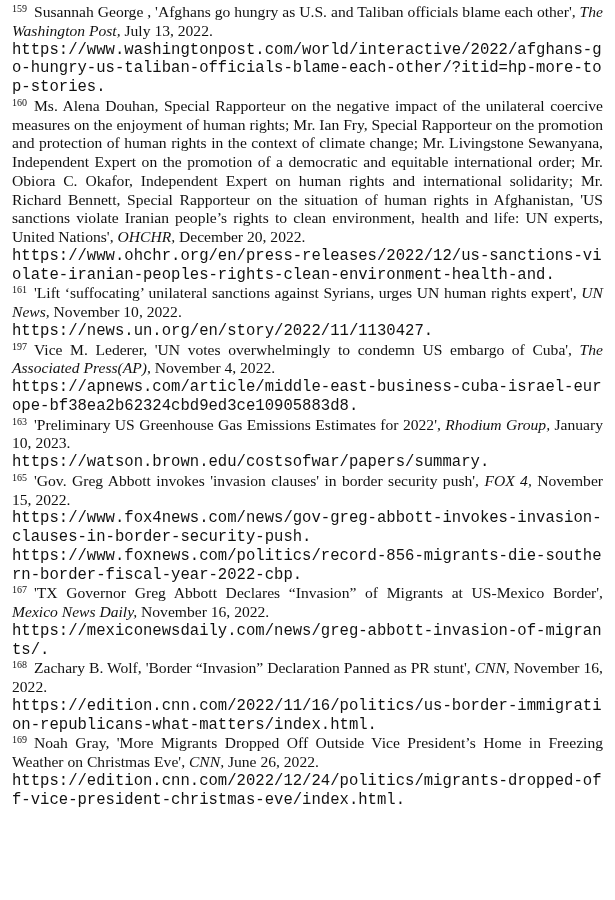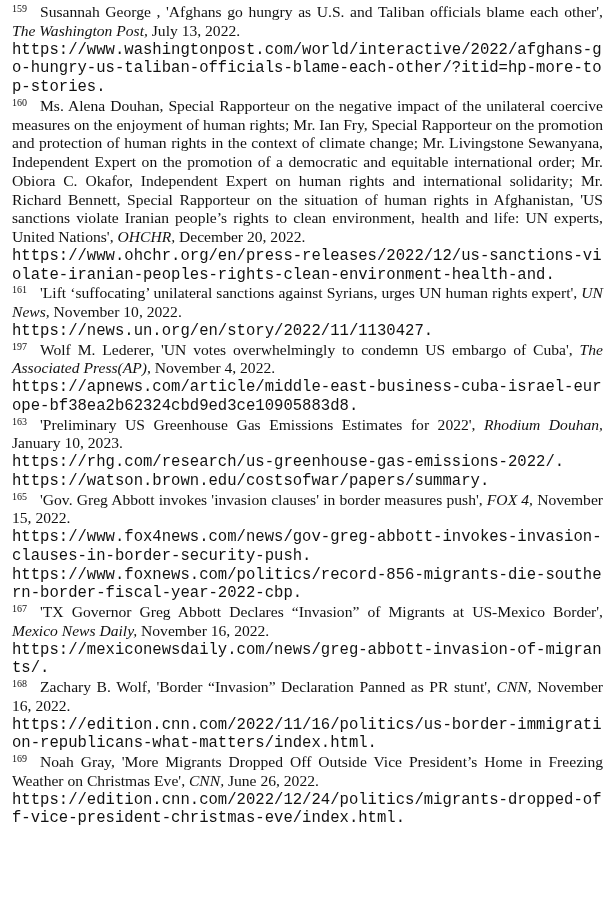--- a/index.html
+++ b/index.html
@@ -31,21 +31,21 @@
   .url {
     text-align: justify;
     word-break: break-all;
     font-family: Liberation Mono, monospace;
   }
   sup.fn-num {
     font-size: 10px;
     line-height: 0;
     position: relative;
     top: -5px;
-    margin-right: 13px;
+    margin-right: 7px;
     vertical-align: baseline;
   }
   .it {
     font-style: italic;
   }
 </style>
 </head>
 <body>
 
 <div class="page">
@@ -59,35 +59,34 @@
     <p class="citation"><sup class="fn-num">160</sup><span class="runs"><span>Ms. Alena Douhan, Special Rapporteur on the negative impact of the unilateral coercive measures on the enjoyment of human rights; Mr. Ian Fry, Special Rapporteur on the promotion and protection of human rights in the context of climate change; Mr. Livingstone Sewanyana, Independent Expert on the promotion of a democratic and equitable international order; Mr. Obiora C. Okafor, Independent Expert on human rights and international solidarity; Mr. Richard Bennett, Special Rapporteur on the situation of human rights in Afghanistan, 'US sanctions violate Iranian people’s rights to clean environment, health and life: UN experts, United Nations', </span><span class="it">OHCHR,</span><span> December 20, 2022.</span></span></p>
     <p class="url">https://www.ohchr.org/en/press-releases/2022/12/us-sanctions-violate-iranian-peoples-rights-clean-environment-health-and.</p>
   </div>
 
   <div class="footnote">
     <p class="citation"><sup class="fn-num">161</sup><span class="runs"><span>'Lift ‘suffocating’ unilateral sanctions against Syrians, urges UN human rights expert', </span><span class="it">UN News,</span><span> November 10, 2022.</span></span></p>
     <p class="url">https://news.un.org/en/story/2022/11/1130427.</p>
   </div>
 
   <div class="footnote">
-    <p class="citation"><sup class="fn-num">197</sup><span class="runs"><span>Wolf M. Lederer, 'UN votes overwhelmingly to condemn US embargo of Cuba', </span><span class="it">The Associated Press(AP)</span><span>, November 4, 2022.</span></span></p>
+    <p class="citation"><sup class="fn-num">197</sup><span class="runs"><span>Vice M. Lederer, 'UN votes overwhelmingly to condemn US embargo of Cuba', </span><span class="it">The Associated Press(AP)</span><span>, November 4, 2022.</span></span></p>
     <p class="url">https://apnews.com/article/middle-east-business-cuba-israel-europe-bf38ea2b62324cbd9ed3ce10905883d8.</p>
   </div>
 
   <div class="footnote">
-    <p class="citation"><sup class="fn-num">163</sup><span class="runs"><span>'Preliminary US Greenhouse Gas Emissions Estimates for 2022', </span><span class="it">Rhodium Douhan,</span><span> January 10, 2023.</span></span></p>
-    <p class="url">https://rhg.com/research/us-greenhouse-gas-emissions-2022/.</p>
+    <p class="citation"><sup class="fn-num">163</sup><span class="runs"><span>'Preliminary US Greenhouse Gas Emissions Estimates for 2022', </span><span class="it">Rhodium Group,</span><span> January 10, 2023.</span></span></p>
   </div>
 
   <div class="footnote">
     <p class="url">https://watson.brown.edu/costsofwar/papers/summary.</p>
   </div>
 
   <div class="footnote">
-    <p class="citation"><sup class="fn-num">165</sup><span class="runs"><span>'Gov. Greg Abbott invokes 'invasion clauses' in border measures push', </span><span class="it">FOX 4,</span><span> November 15, 2022.</span></span></p>
+    <p class="citation"><sup class="fn-num">165</sup><span class="runs"><span>'Gov. Greg Abbott invokes 'invasion clauses' in border security push', </span><span class="it">FOX 4,</span><span> November 15, 2022.</span></span></p>
     <p class="url">https://www.fox4news.com/news/gov-greg-abbott-invokes-invasion-clauses-in-border-security-push.</p>
   </div>
 
   <div class="footnote">
     <p class="url">https://www.foxnews.com/politics/record-856-migrants-die-southern-border-fiscal-year-2022-cbp.</p>
   </div>
 
   <div class="footnote">
     <p class="citation"><sup class="fn-num">167</sup><span class="runs"><span>'TX Governor Greg Abbott Declares “Invasion” of Migrants at US-Mexico Border', </span><span class="it">Mexico News Daily,</span><span> November 16, 2022.</span></span></p>
     <p class="url">https://mexiconewsdaily.com/news/greg-abbott-invasion-of-migrants/.</p>

